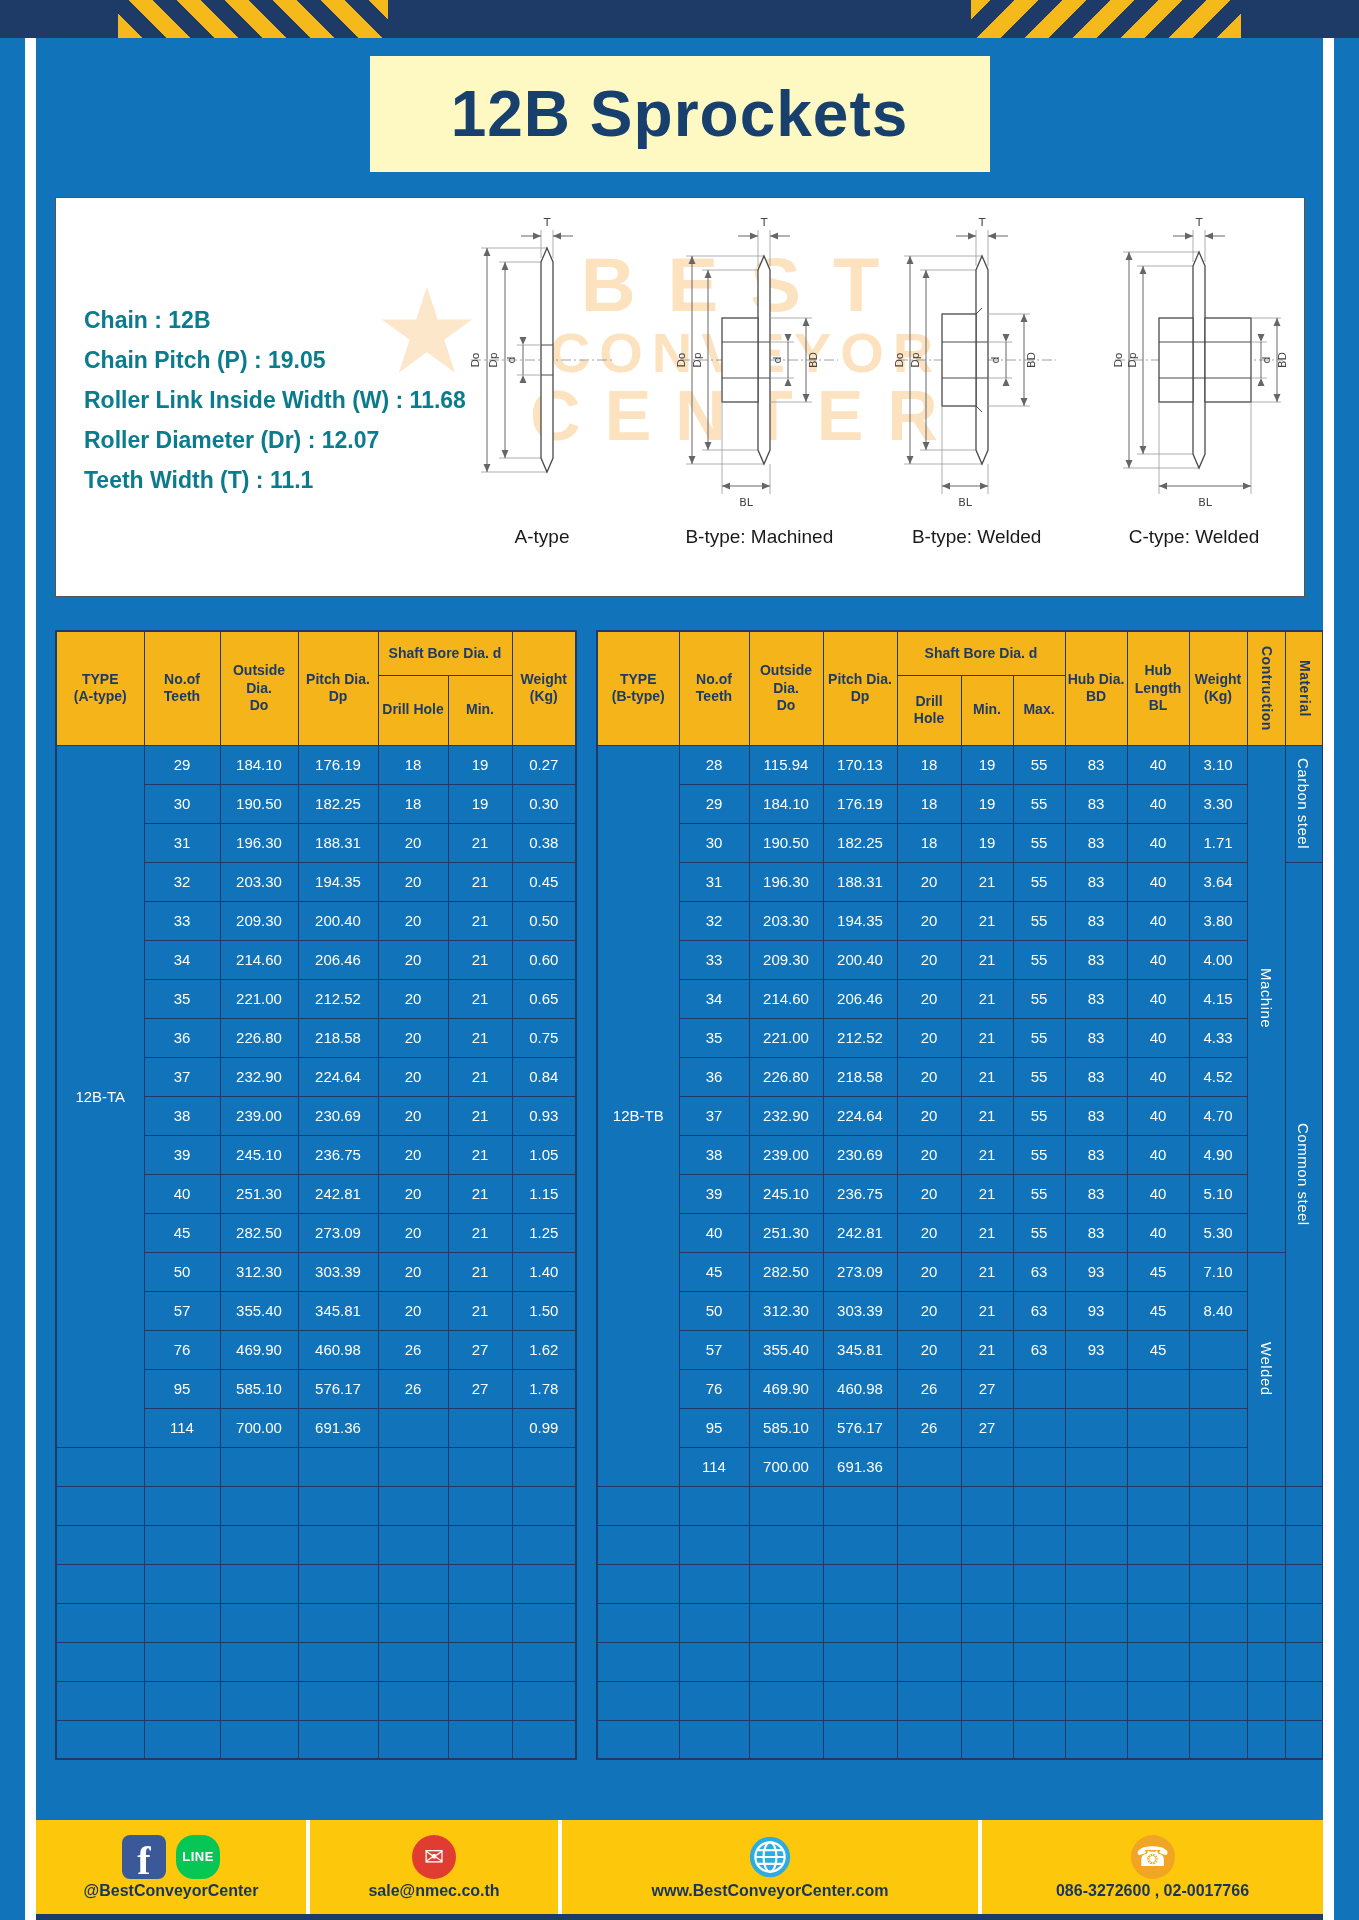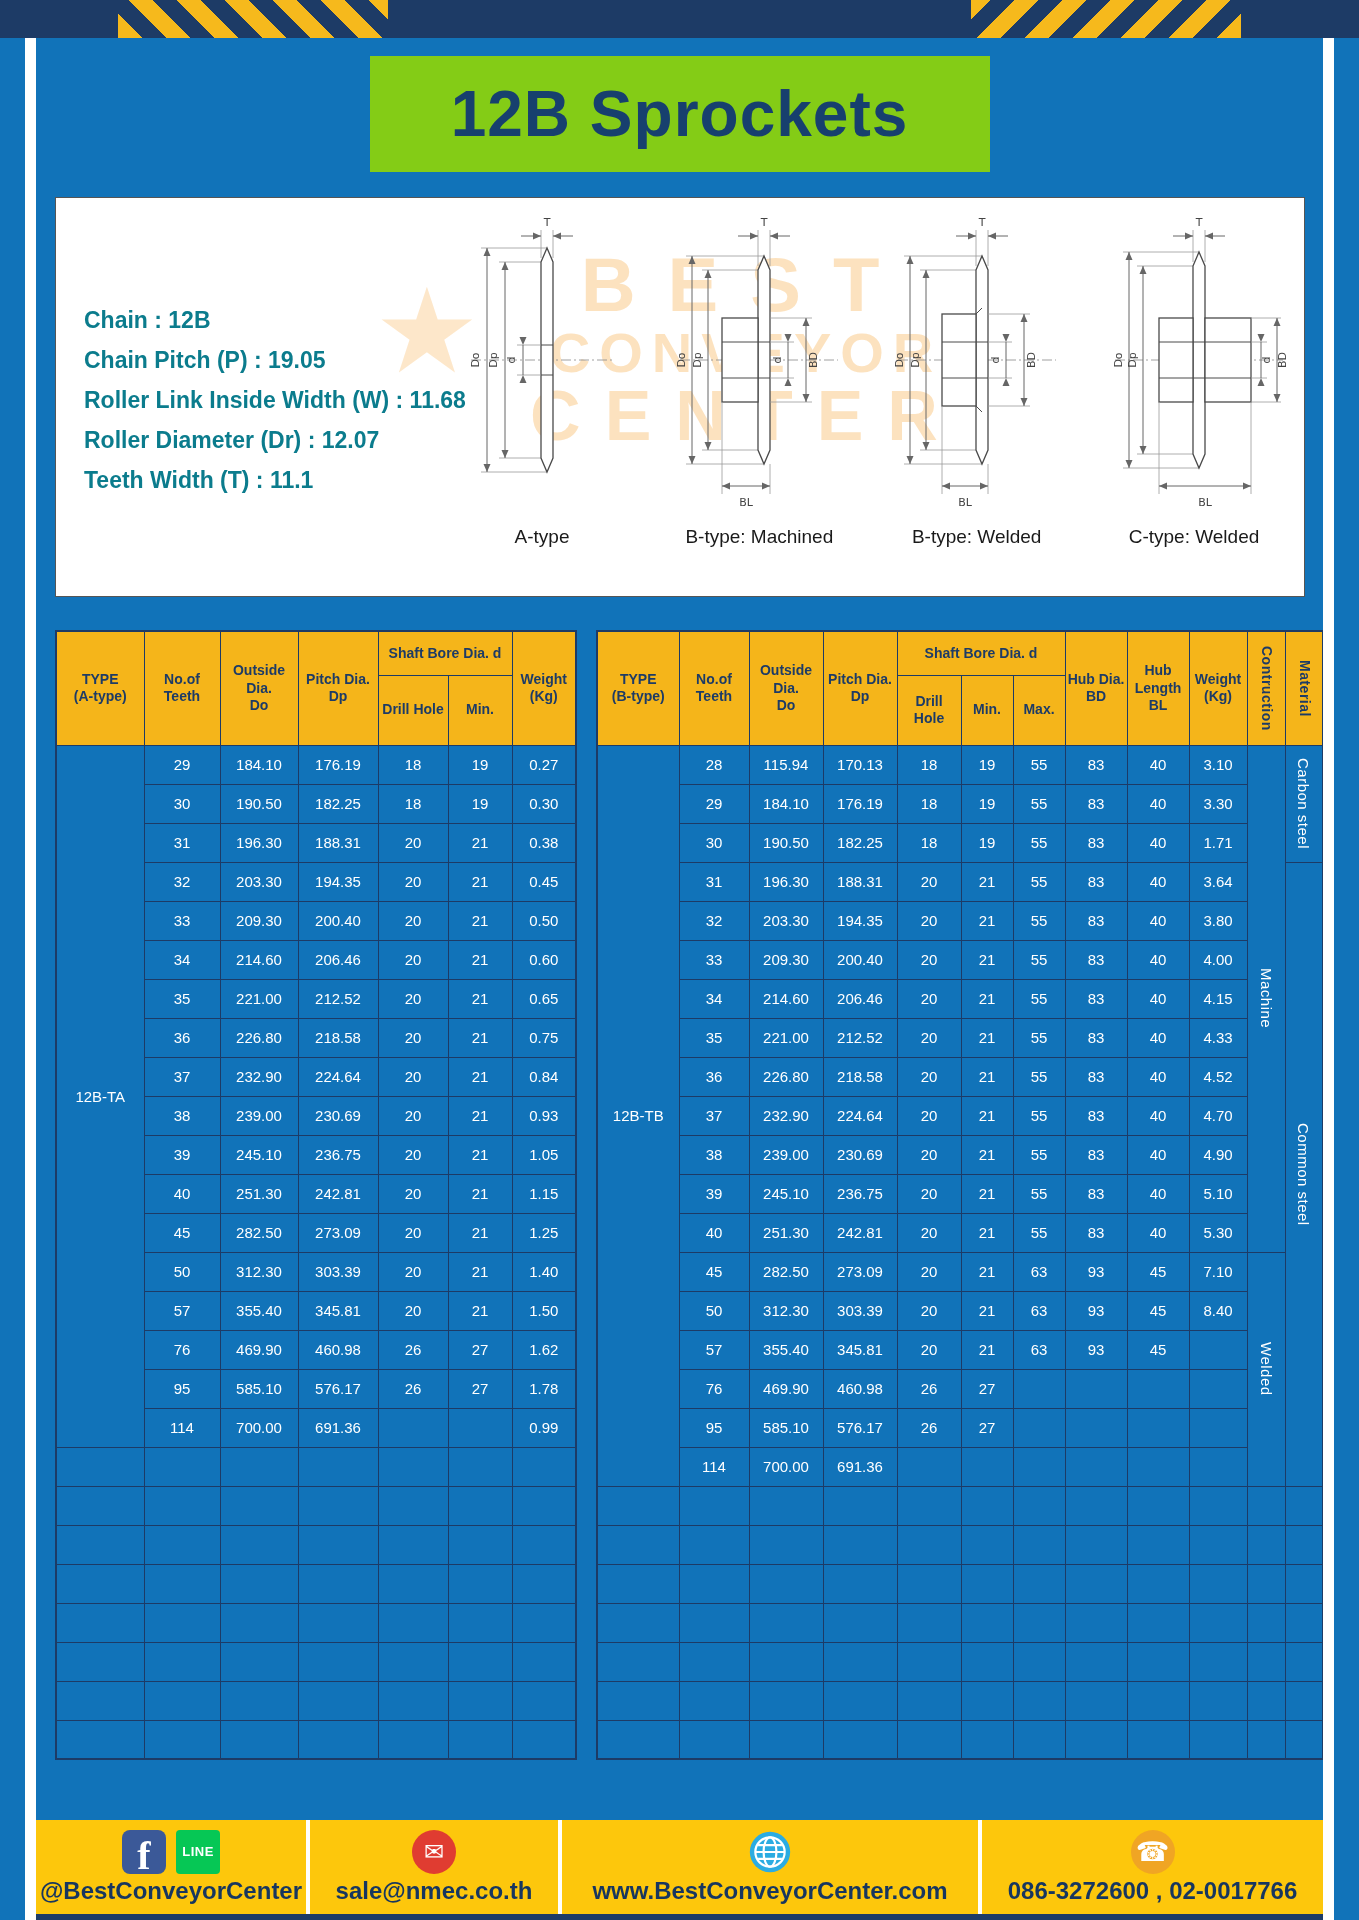--- a/index.html
+++ b/index.html
@@ -10,21 +10,21 @@
   .hazard{position:absolute;top:0;left:0;right:0;height:38px;background:#1d3b66;z-index:6;}
   .hazard::before,.hazard::after{content:"";position:absolute;top:0;bottom:0;width:270px;}
   .hazard::before{left:118px;background:repeating-linear-gradient(45deg,#f6b91c 0 17px,#1d3b66 17px 34px);}
   .hazard::after{right:118px;background:repeating-linear-gradient(-45deg,#f6b91c 0 17px,#1d3b66 17px 34px);}
 
   
   .frame{position:absolute;top:38px;bottom:0;width:11px;background:#ffffff;z-index:5;}
   .frame-left{left:25px;}.frame-right{right:25px;}
 
   
-  .title-banner{position:absolute;top:56px;left:50%;transform:translateX(-50%);width:620px;height:116px;background:#84cc16;display:flex;align-items:center;justify-content:center;z-index:2;}
+  .title-banner{position:absolute;top:56px;left:50%;transform:translateX(-50%);width:620px;height:116px;background:#fef9c3;display:flex;align-items:center;justify-content:center;z-index:2;}
   .title-banner h1{font-size:64px;font-weight:bold;color:#17406e;letter-spacing:1px;}
 
   
   .spec-panel{position:absolute;left:55px;top:197px;width:1250px;height:400px;background:#ffffff;border:1.5px solid #555;z-index:2;}
   .watermark{position:absolute;left:380px;top:48px;width:620px;text-align:center;color:rgba(246,167,60,0.33);font-weight:bold;line-height:1.02;z-index:1;}
   .watermark .wm1{font-size:76px;letter-spacing:32px;}
   .watermark .wm2{font-size:56px;letter-spacing:9px;}
   .watermark .wm3{font-size:70px;letter-spacing:24px;}
   .watermark-star{position:absolute;left:318px;top:74px;font-size:118px;color:rgba(246,167,60,0.27);z-index:1;line-height:1;}
   .spec-lines{position:absolute;left:28px;top:102px;z-index:2;}
@@ -55,25 +55,25 @@
   
   .footer{position:absolute;left:36px;right:36px;top:1820px;height:94px;background:#fdc70c;display:flex;z-index:4;}
   .footer-sec{display:flex;flex-direction:column;align-items:center;justify-content:center;gap:3px;}
   .footer-sec.sep{border-left:4px solid #ffffff;}
   .sec-social{flex:0 0 270px;}
   .sec-email{flex:0 0 252px;}
   .sec-web{flex:1 1 auto;}
   .sec-phone{flex:0 0 345px;}
   .icon-row{display:flex;gap:10px;align-items:center;}
   .fb-icon{width:44px;height:44px;border-radius:8px;background:#3b5998;color:#fff;display:flex;align-items:flex-end;justify-content:center;font-family:"Liberation Serif",serif;font-weight:bold;font-size:40px;line-height:0.9;overflow:hidden;}
-  .line-icon{width:44px;height:44px;border-radius:4px;background:#06c755;color:#fff;display:flex;align-items:center;justify-content:center;font-weight:bold;font-size:13px;letter-spacing:0.5px;}
+  .line-icon{width:44px;height:44px;border-radius:18px;background:#06c755;color:#fff;display:flex;align-items:center;justify-content:center;font-weight:bold;font-size:13px;letter-spacing:0.5px;}
   .icon-circle{width:44px;height:44px;border-radius:50%;display:flex;align-items:center;justify-content:center;color:#fff;font-size:24px;}
   .icon-circle.email{background:#e03c31;}
   .icon-circle.phone{background:#f0a524;font-size:27px;}
-  .footer-label{font-size:24px;font-weight:bold;color:#17365f;white-space:nowrap;}
+  .footer-label{font-size:16px;font-weight:bold;color:#17365f;white-space:nowrap;}
   .bottom-strip{position:absolute;left:36px;right:36px;bottom:0;height:6px;background:#1d3b66;z-index:4;}
 </style>
 </head>
 <body>
 
 <div class="page">
 
   <div class="hazard"></div>
   <div class="frame frame-left"></div>
   <div class="frame frame-right"></div>

